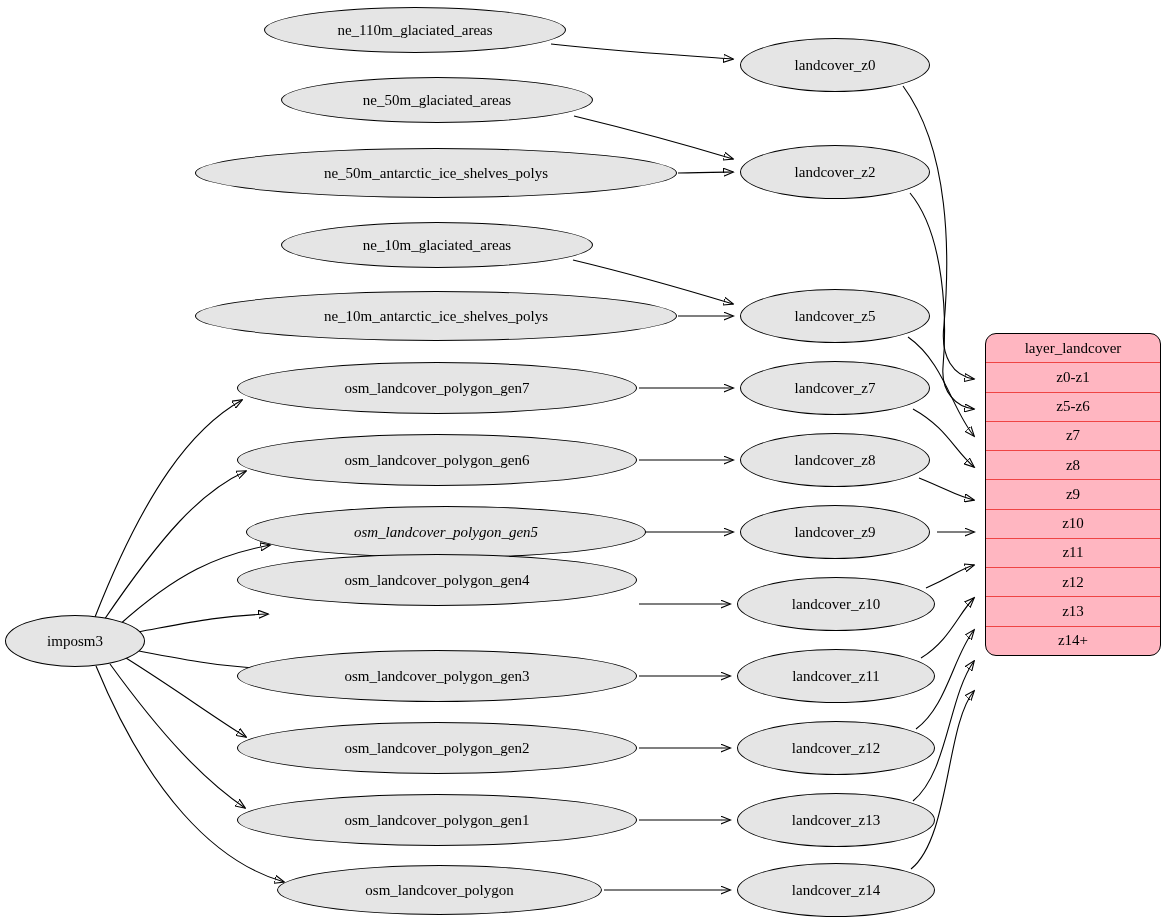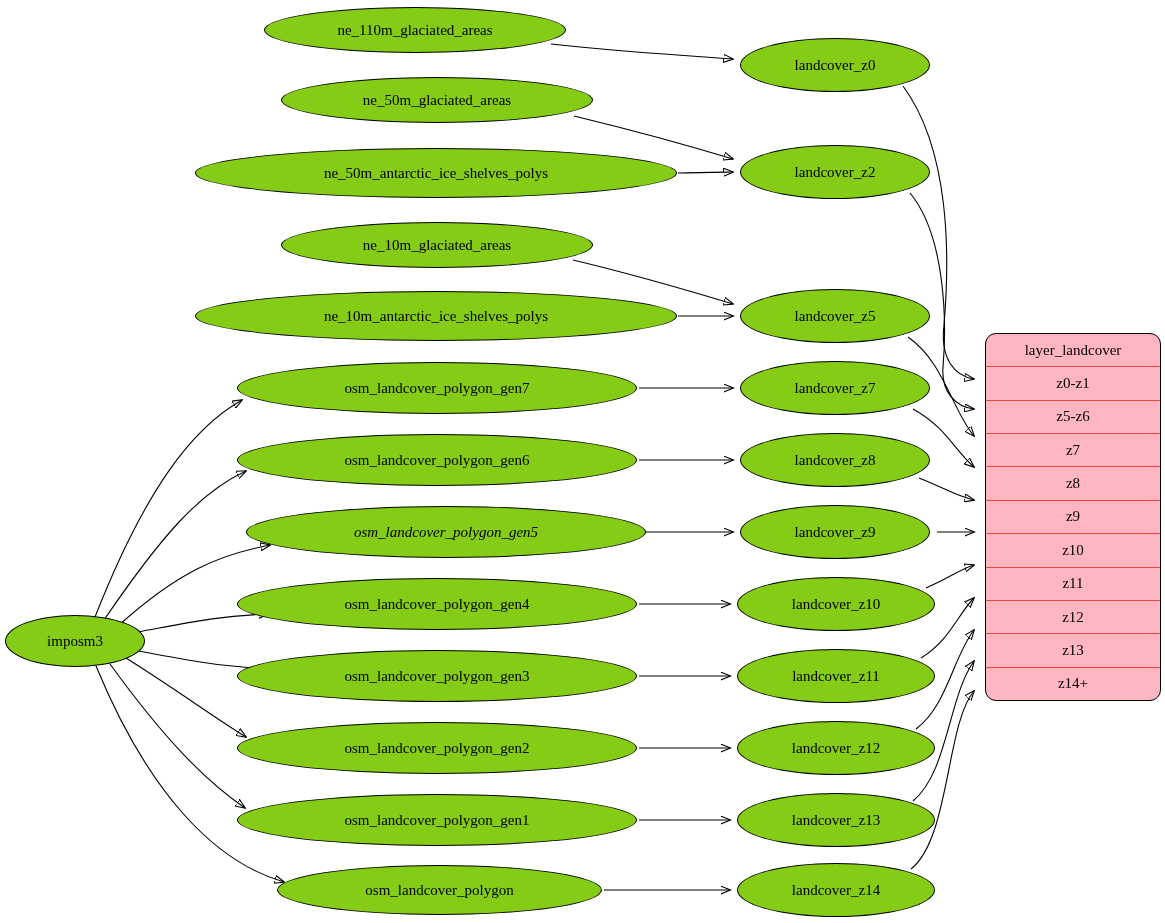--- a/index.html
+++ b/index.html
@@ -22,37 +22,37 @@
     width: 1165px;
     height: 923px;
   }
   #edge-layer path {
     fill: none;
     stroke: #000000;
     stroke-width: 1.1;
   }
   .node {
     position: absolute;
-    background: #84cc16;
+    background: #e5e5e5;
     border: 1.2px solid #000000;
     border-radius: 50%;
     display: flex;
     align-items: center;
     justify-content: center;
     font-size: 15px;
     white-space: nowrap;
     box-sizing: border-box;
     z-index: 2;
   }
   .record {
     position: absolute;
     left: 985px;
     top: 333px;
     width: 176px;
-    height: 368px;
+    height: 323px;
     background: #ffb6c1;
     border: 1.4px solid #000000;
     border-radius: 11px;
     display: flex;
     flex-direction: column;
     font-size: 15px;
     box-sizing: border-box;
     z-index: 2;
     overflow: hidden;
   }
@@ -139,21 +139,21 @@
 
   <div class="node" style="left:237px; top:362px; width:400px; height:52px;">
     <span>osm_landcover_polygon_gen7</span>
   </div>
   <div class="node" style="left:237px; top:434px; width:400px; height:52px;">
     <span>osm_landcover_polygon_gen6</span>
   </div>
   <div class="node" style="left:246px; top:506px; width:400px; height:52px;font-style:italic;">
     <span>osm_landcover_polygon_gen5</span>
   </div>
-  <div class="node" style="left:237px; top:578px; width:400px; height:52px;">
+  <div class="node" style="left:237px; top:554px; width:400px; height:52px;">
     <span>osm_landcover_polygon_gen4</span>
   </div>
   <div class="node" style="left:237px; top:650px; width:400px; height:52px;">
     <span>osm_landcover_polygon_gen3</span>
   </div>
   <div class="node" style="left:237px; top:722px; width:400px; height:52px;">
     <span>osm_landcover_polygon_gen2</span>
   </div>
   <div class="node" style="left:237px; top:794px; width:400px; height:52px;">
     <span>osm_landcover_polygon_gen1</span>

